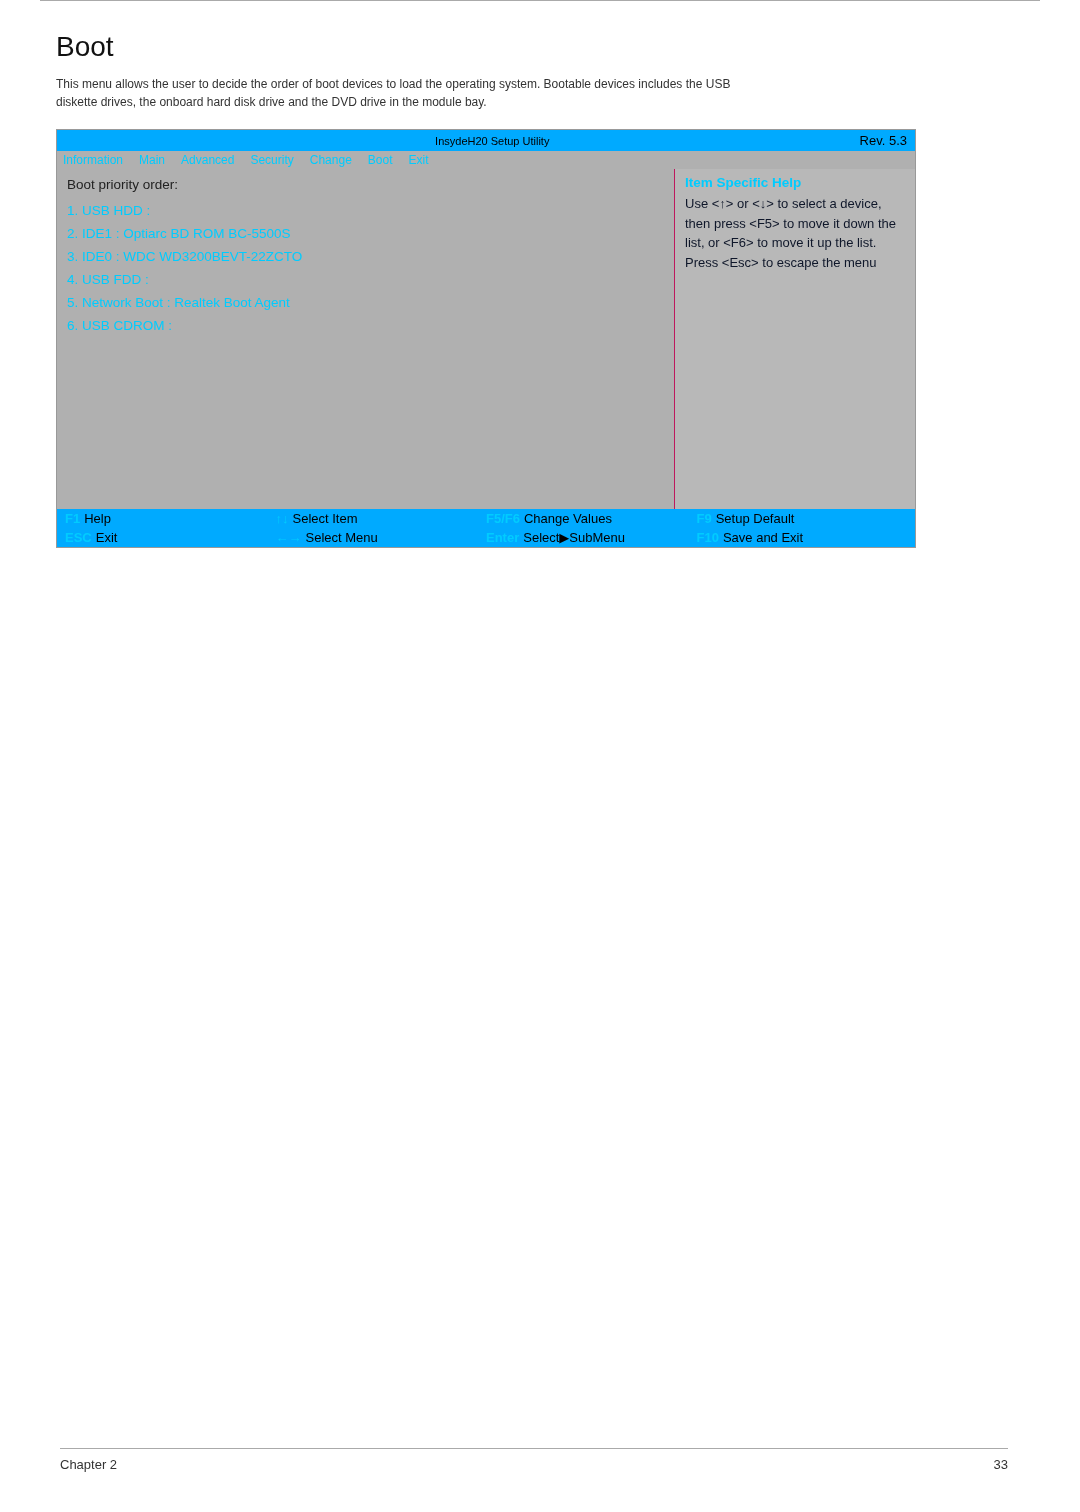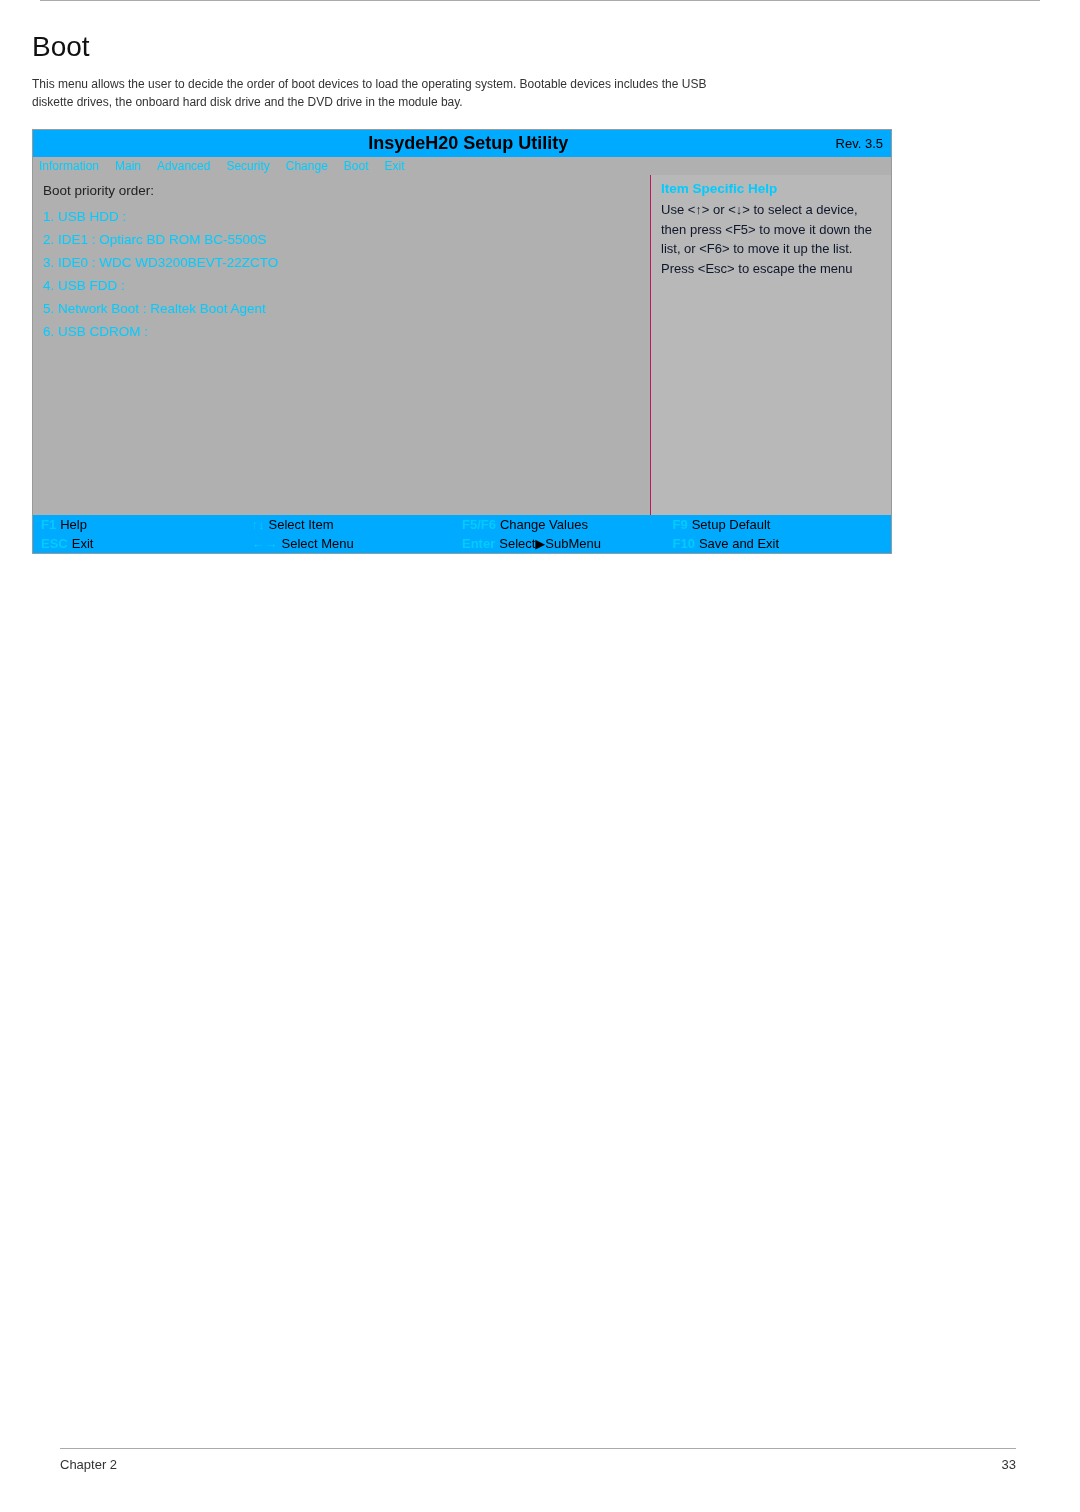--- a/index.html
+++ b/index.html
@@ -12,21 +12,21 @@
       color: #222;
       position: relative;
     }
 
     .top-line {
       border-top: 1px solid #aaa;
       margin: 0 40px;
     }
 
     .page-content {
-      padding: 30px 60px 0 32px;
+      padding: 30px 60px 0 56px;
     }
 
     .page-title {
       font-size: 28px;
       font-weight: normal;
       margin-bottom: 12px;
       color: #111;
     }
 
     .description {
@@ -48,22 +48,22 @@
     
     .bios-header {
       background: #00aaff;
       display: flex;
       justify-content: space-between;
       align-items: center;
       padding: 3px 8px;
     }
     .bios-header-title {
       color: #000;
-      font-size: 18px;
-      font-weight: bold;
+      font-size: 11px;
+      font-weight: normal;
       text-align: center;
       flex: 1;
     }
     .bios-header-rev {
       color: #000;
       font-size: 13px;
       white-space: nowrap;
     }
 
     
@@ -151,21 +151,21 @@
     .footer-desc {
       color: #000;
       font-size: 13px;
     }
 
     
     .page-footer {
       position: absolute;
       bottom: 40px;
       left: 60px;
-      right: 64px;
+      right: 72px;
       border-top: 1px solid #aaa;
       display: flex;
       justify-content: space-between;
       padding-top: 8px;
       font-size: 13px;
       color: #333;
     }
   </style>
 </head>
 <body>
@@ -176,21 +176,21 @@
 
   <h1 class="page-title">Boot</h1>
 
   <p class="description">This menu allows the user to decide the order of boot devices to load the operating system. Bootable devices includes the USB diskette drives, the onboard hard disk drive and the DVD drive in the module bay.</p>
 
   <div class="bios-box">
 
     <div class="bios-header">
       <div style="width:60px"></div>
       <div class="bios-header-title">InsydeH20 Setup Utility</div>
-      <div class="bios-header-rev">Rev. 3.5</div>
+      <div class="bios-header-rev">Rev. 5.3</div>
     </div>
 
     <div class="bios-nav">
       <span class="bios-nav-item">Information</span>
       <span class="bios-nav-item">Main</span>
       <span class="bios-nav-item">Advanced</span>
       <span class="bios-nav-item">Security</span>
       <span class="bios-nav-item">Change</span>
       <span class="bios-nav-item current">Boot</span>
       <span class="bios-nav-item">Exit</span>

